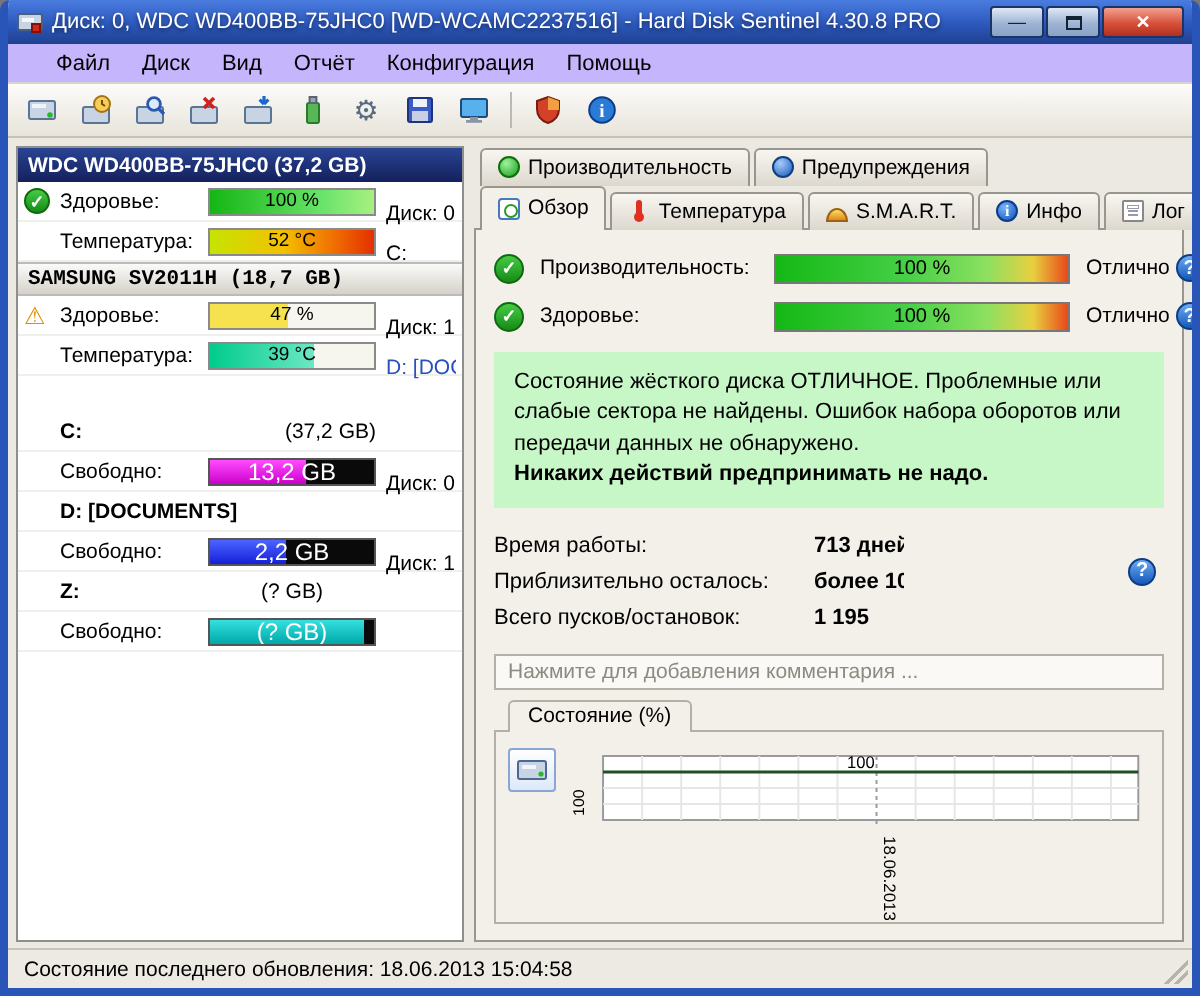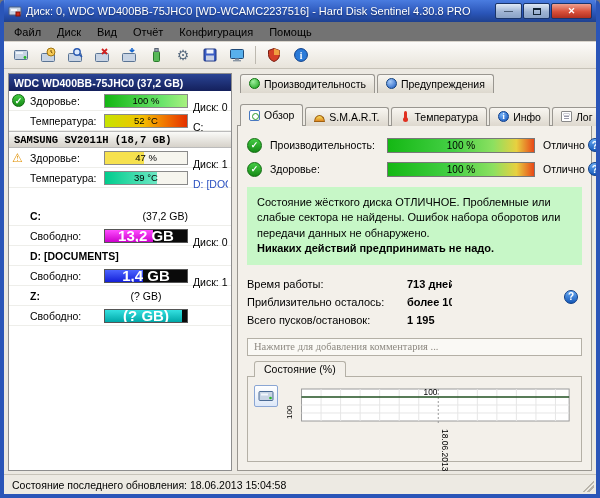--- a/index.html
+++ b/index.html
@@ -17,22 +17,22 @@
   .title-text{ flex:1; font-size:11px; white-space:nowrap; overflow:hidden; text-overflow:ellipsis;
     text-shadow:0 1px 2px rgba(0,0,0,.5); }
   .caption{ display:flex; gap:1px; }
   .cap-btn{ width:27px; height:16px; display:flex; align-items:center; justify-content:center;
     border:1px solid #1a3468; border-radius:2px; background:linear-gradient(#dfe9f6,#9fb4d4 55%,#8aa2c6);
     color:#123; font-size:9px; line-height:1; cursor:default; }
   .cap-btn.close{ width:41px; background:linear-gradient(#f0a090,#d8503a 55%,#b03020); color:#fff; font-weight:bold; }
   .max-glyph{ width:8px; height:7px; border:1px solid #123; border-top-width:2px; display:block; }
 
   
-  .menubar{ height:20px; flex:0 0 20px; background:#737373; display:flex; align-items:center;
-    border-bottom:1px solid #d8d4cc; padding-left:2px; }
+  .menubar{ height:20px; flex:0 0 20px; background:#c4b5fd; display:flex; align-items:center;
+    border-bottom:1px solid #d8d4cc; padding-left:16px; }
   .menu-item{ padding:2px 8px; cursor:default; }
 
   
   .toolbar{ height:27px; flex:0 0 27px; background:linear-gradient(#fcfbf9,#e8e4db);
     border-bottom:1px solid #c6c2b8; display:flex; align-items:center; padding:0 4px; gap:1px; }
   .tb-btn{ width:26px; height:23px; display:flex; align-items:center; justify-content:center;
     border:1px solid transparent; border-radius:2px; }
   .tb-sep{ width:1px; height:18px; background:#bdb9b0; margin:0 4px; }
   .gear-glyph{ font-size:14px; color:#5a6c80; line-height:1; }
 
@@ -58,32 +58,32 @@
   .sbar{ height:14px; border:1px solid #8a8a8a; position:relative; overflow:hidden;
     background:#f6f5ee; display:flex; align-items:center; justify-content:center; font-size:9.5px; }
   .sbar .fill{ position:absolute; left:0; top:0; bottom:0; }
   .sbar span{ position:relative; z-index:1; }
   .fill.green{ background:linear-gradient(90deg,#14b614,#6ce46c 70%,#a8f080); }
   .fill.hot{ background:linear-gradient(90deg,#c6e400,#f4c000 45%,#f07000 75%,#e43000); }
   .fill.yellow{ background:#f6e14e; }
   .fill.cool{ background:linear-gradient(90deg,#00cc8c,#6ce8c4); }
   .part-name{ font-weight:bold; }
   .fbar{ height:14px; border:1px solid #555; position:relative; overflow:hidden; background:#0a0a0a;
-    display:flex; align-items:center; justify-content:center; color:#fff; font-weight:bold; font-size:15px; }
+    display:flex; align-items:center; justify-content:center; color:#fff; font-weight:normal; font-size:12px; }
   .fbar .fill{ position:absolute; left:0; top:0; bottom:0; }
   .fill.magenta{ background:linear-gradient(#ff4cff,#cc00cc); }
   .fill.blue{ background:linear-gradient(#4c64ff,#1420d8); }
   .fill.teal{ background:linear-gradient(#34e0e0,#00a8a8); }
   .spacer{ height:18px; }
 
   
   .main{ flex:1; display:flex; flex-direction:column; min-width:0; }
   .tabs-row{ display:flex; gap:2px; padding-left:3px; align-items:flex-end; }
   .tabs-row.top{ height:20px; }
-  .tabs-row.bottom{ height:33px; margin-top:0px; position:relative; z-index:2; }
+  .tabs-row.bottom{ height:22px; margin-top:0px; position:relative; z-index:2; }
   .tab{ display:flex; align-items:center; gap:4px; padding:2px 8px 3px 8px; height:19px;
     background:linear-gradient(#f8f6f1,#ddd8ce); border:1px solid #999690; border-bottom:none;
     border-radius:3px 3px 0 0; font-size:10.5px; white-space:nowrap; cursor:default; }
   .tab.selected{ background:#f3f0ea; height:22px; font-weight:normal; box-shadow:0 2px 0 #f3f0ea; }
   .tab-ic{ width:11px; height:11px; border-radius:50%; display:inline-block; flex:0 0 11px; }
   .ic-perf{ background:radial-gradient(circle at 35% 30%,#a0f0a0,#16a016); border:1px solid #0c700c; }
   .ic-alerts{ background:radial-gradient(circle at 35% 30%,#a8ccf8,#1858c0); border:1px solid #10407e; }
   .ic-overview{ border-radius:2px; background:#fff; border:1px solid #4878c0; position:relative; }
   .ic-overview::after{ content:""; position:absolute; left:2px; top:2px; width:5px; height:5px;
     border:1.5px solid #2a9a2a; border-radius:50%; }
@@ -118,21 +118,21 @@
 
   .details{ margin-top:10px; position:relative; padding-right:130px; }
   .drow{ display:grid; grid-template-columns:160px 1fr; height:18px; align-items:center; }
   .dval{ font-weight:bold; white-space:nowrap; overflow:hidden; }
   .retest-btn{ position:absolute; right:28px; top:12px; padding:3px 11px; font-size:10.5px;
     font-family:"Liberation Sans",sans-serif; background:linear-gradient(#fdfdfd,#e9e7e2 50%,#d8d4cc);
     border:1px solid #707070; border-radius:3px; cursor:default; }
   .details .help-ic{ position:absolute; right:4px; top:15px; }
 
   .comment-field{ margin-top:9px; height:18px; border:1px solid #b4b0a6; background:#faf9f5;
-    color:#8e8a82; font-size:10.5px; padding:2px 6px; white-space:nowrap; overflow:hidden; cursor:text;font-family:Liberation Serif, serif; }
+    color:#8e8a82; font-size:10.5px; padding:2px 6px; white-space:nowrap; overflow:hidden; cursor:text; }
 
   .groupbox{ margin-top:20px; flex:1; border:1px solid #b4b0a6; position:relative;
     background:#f3f0ea; padding:8px 6px 4px 6px; display:flex; gap:4px; min-height:0; }
   .gb-tab{ position:absolute; top:-16px; left:6px; padding:1px 9px 2px 9px; border:1px solid #b4b0a6;
     border-bottom:none; border-radius:3px 3px 0 0; background:#f3f0ea; font-size:10.5px; }
   .legend-btn{ width:24px; height:22px; flex:0 0 24px; border:1px solid #8aa6d4;
     background:linear-gradient(#ffffff,#dde8f8); border-radius:2px; display:flex;
     align-items:center; justify-content:center; }
   .chart-wrap{ flex:1; min-width:0; }
   .chart-wrap svg{ display:block; }
@@ -310,21 +310,21 @@
       <div class="srow">
         <span></span>
         <span class="rlab part-name" style="grid-column:2 / span 2">D: [DOCUMENTS]</span>
         <span></span>
       </div>
       <div class="srow">
         <span></span>
         <span class="rlab">Свободно:</span>
         <span class="fbar">
             <span class="fill blue" style="width:46%"></span>
-            <span style="position:relative;z-index:1">1,4 GB</span>
+            <span style="position:relative;z-index:1">2,2 GB</span>
           </span>
         <span class="rright">Диск: 1</span>
       </div>
 
       <div class="srow">
         <span></span>
         <span class="rlab part-name">Z:</span>
         <span class="rlab" style="text-align:center">(? GB)</span>
         <span></span>
       </div>
@@ -352,26 +352,26 @@
           <span>Предупреждения</span>
         </div>
       </div>
 
       <div class="tabs-row bottom">
         <div class="tab selected">
           <span class="tab-ic ic-overview"></span>
           <span>Обзор</span>
         </div>
         <div class="tab">
+          <span class="tab-ic ic-temp"></span>
+          <span>Температура</span>
+        </div>
+        <div class="tab">
           <span class="tab-ic ic-smart"></span>
           <span>S.M.A.R.T.</span>
-        </div>
-        <div class="tab">
-          <span class="tab-ic ic-temp"></span>
-          <span>Температура</span>
         </div>
         <div class="tab">
           <span class="tab-ic ic-info">i</span>
           <span>Инфо</span>
         </div>
         <div class="tab">
           <span class="tab-ic ic-log"></span>
           <span>Лог</span>
         </div>
       </div>

